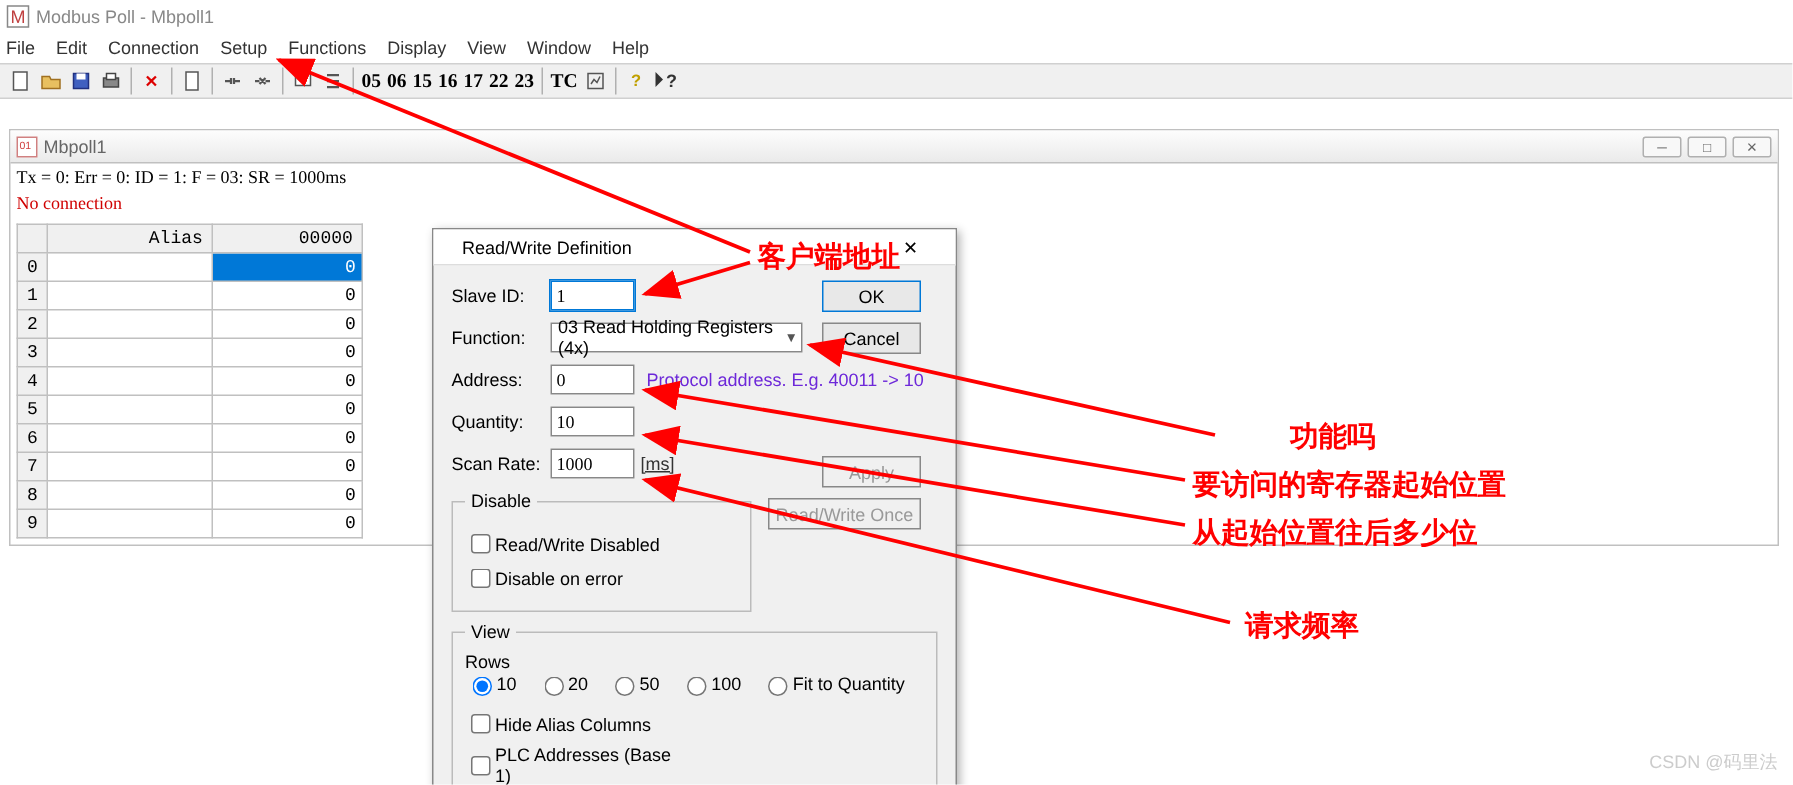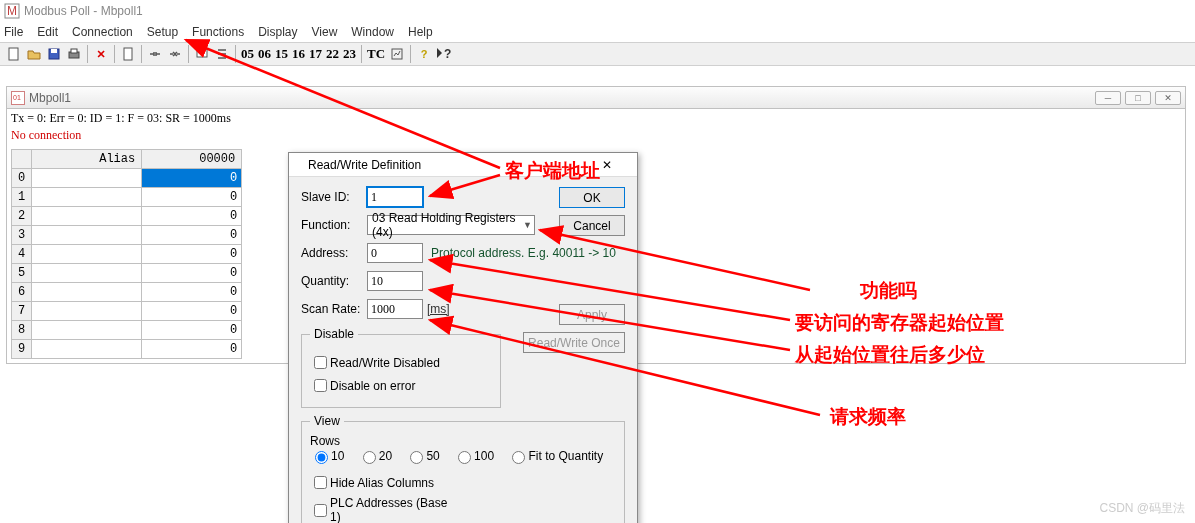--- a/index.html
+++ b/index.html
@@ -40,22 +40,22 @@
   .dialog .dbody { padding: 10px 12px 12px; }
   .drow { display: flex; align-items: center; margin-bottom: 8px; }
   .drow label { width: 66px; }
   .dinput { width: 56px; height: 20px; border: 1px solid #888; padding: 0 3px; font-family: Tahoma; background: #fff; }
   .dinput.focus { border: 1px solid #0078d7; outline: 1px solid #0078d7; }
   .dselect { width: 168px; height: 20px; border: 1px solid #888; background: #fff; display: flex; align-items: center; padding: 0 2px 0 4px; justify-content: space-between;}
   .dselect .chev { font-size: 9px; color: #555;}
   .dbtn { width: 66px; height: 21px; border: 1px solid #888; background: #e8e8e8; display: flex; align-items: center; justify-content: center; cursor: pointer;}
   .dbtn.default { border: 1px solid #0078d7; }
   .dbtn.disabled { color: #999; background: #f0f0f0;}
-  .btncol { position: absolute; right: 12px; top: 34px; display: flex; flex-direction: column; gap: 7px; text-align: center;}
-  .hint { margin-left: 8px; color: #14532d;}
+  .btncol { position: absolute; right: 23px; top: 34px; display: flex; flex-direction: column; gap: 7px; text-align: center;}
+  .hint { margin-left: 8px; color: #6d28d9;}
   .unit { margin-left: 4px; text-decoration: underline; color: #333;}
   
   fieldset { border: 1px solid #bbb; margin: 6px 0 0; padding: 6px 8px 8px; }
   fieldset legend { padding: 0 4px;}
   .radios label, .checks label { margin-right: 10px; display: inline-flex; align-items: center;}
   .radios input, .checks input { margin-right: 3px;}
   .checks { display: flex; flex-wrap: wrap; margin-top: 6px;}
   .checks label { width: 150px; margin-bottom: 4px;}
   
   .anno { position: absolute; color: #f00; font-size: 19px; font-weight: bold; white-space: nowrap; }

